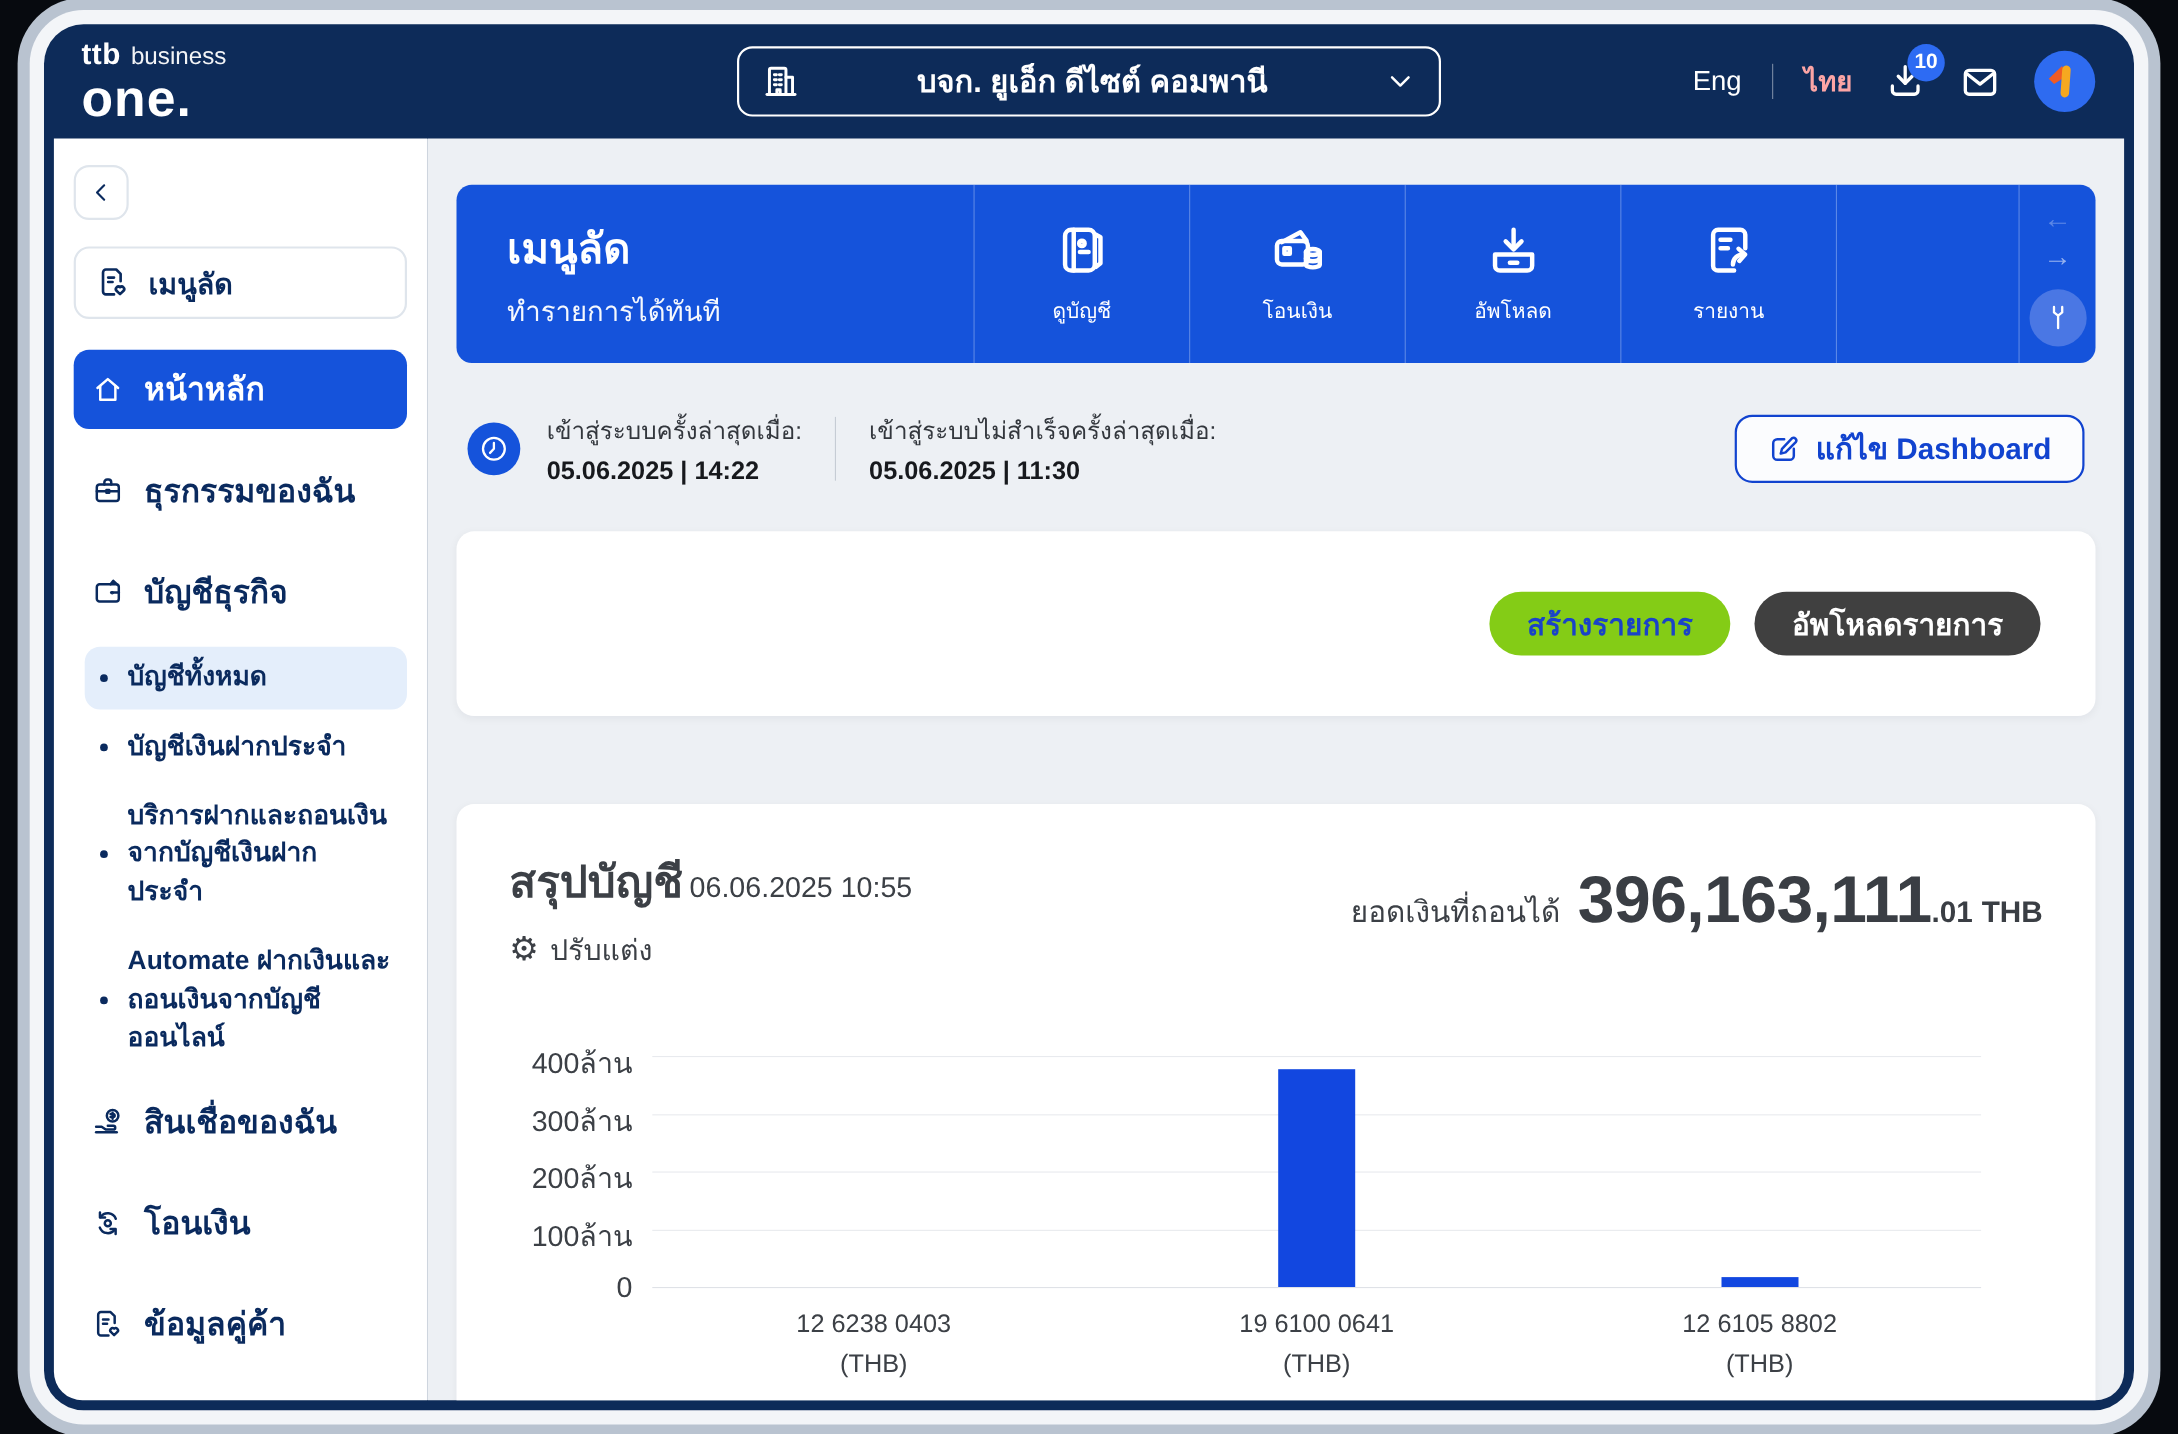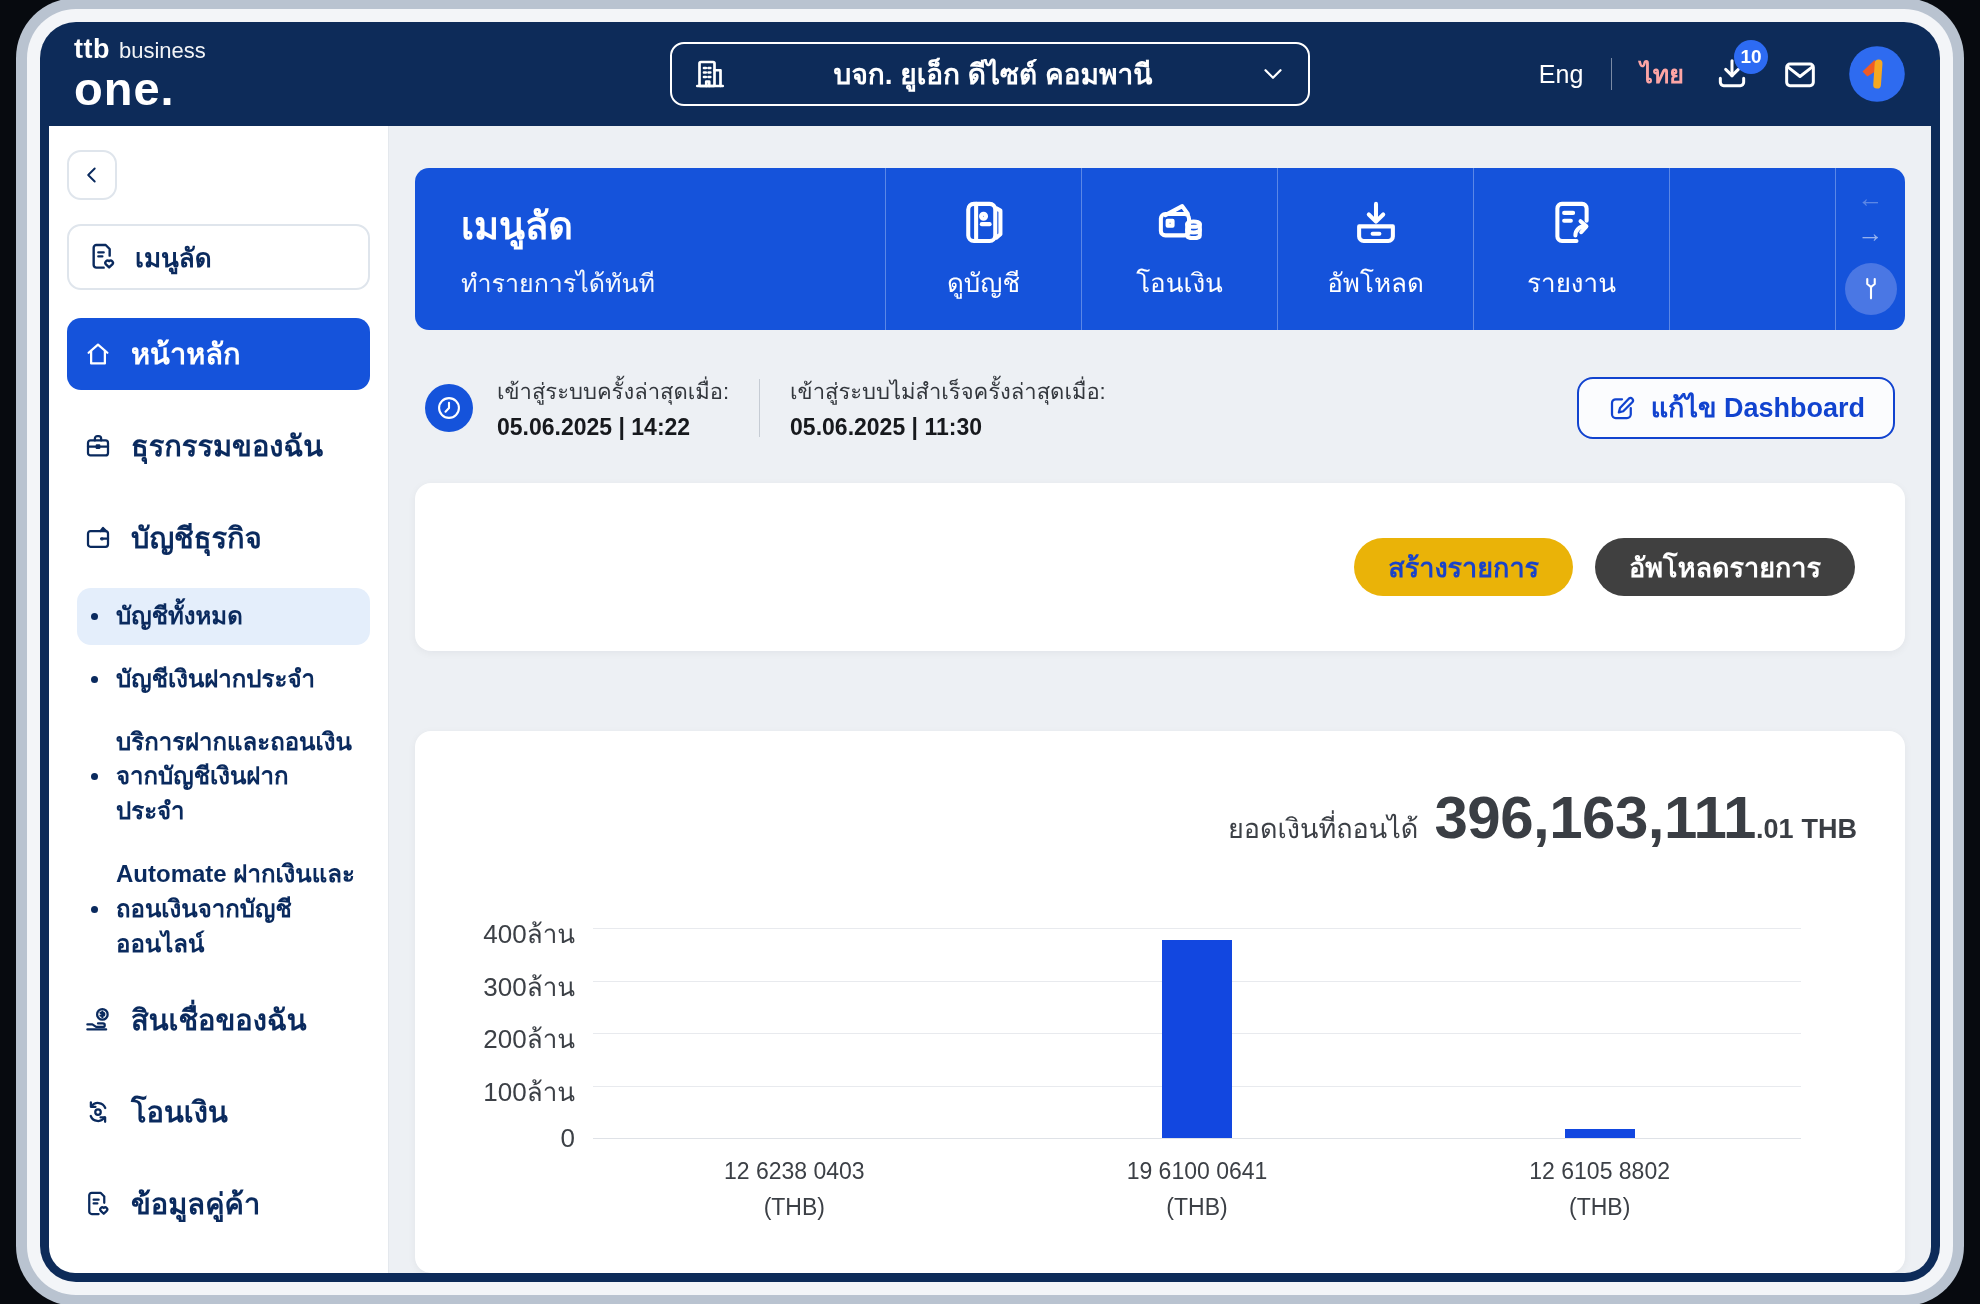--- a/index.html
+++ b/index.html
@@ -66,21 +66,21 @@
   .bullet { width:7px; height:7px; border-radius:50%; background:#0A2A5E; flex:0 0 7px; }
 
   
   .quick-bar { height:162px; flex:0 0 162px; border-radius:14px; background:#1553DB; color:#fff;
     display:flex; overflow:hidden; }
   .qb-title { width:470px; flex:0 0 470px; display:flex; flex-direction:column; justify-content:center; padding-left:46px; }
   .qb-title-main { font-size:38px; font-weight:700; }
   .qb-title-sub { font-size:25px; margin-top:7px; opacity:.96; }
   .qb-cell { width:196px; flex:0 0 196px; border-left:1px solid rgba(255,255,255,.3);
     display:flex; flex-direction:column; align-items:center; justify-content:center; gap:12px; cursor:pointer; }
-  .qb-cell-label { font-size:26px; }
+  .qb-cell-label { font-size:19px; }
   .qb-empty { flex:1; border-left:1px solid rgba(255,255,255,.3); }
   .qb-rail { width:70px; flex:0 0 70px; border-left:1px solid rgba(255,255,255,.3);
     display:flex; flex-direction:column; align-items:center; justify-content:center; gap:4px; }
   .rail-arrow { font-size:26px; line-height:1.2; cursor:pointer; color:#fff; }
   .rail-arrow.prev { opacity:.3; }
   .rail-arrow.next { opacity:.55; }
   .rail-wrench { width:52px; height:52px; border-radius:50%; background:#4A77E4; margin-top:10px;
     display:flex; align-items:center; justify-content:center; cursor:pointer; }
 
   
@@ -93,21 +93,21 @@
   .login-div { width:1px; height:58px; background:#C6CCD4; margin:0 30px; }
   .edit-dash { margin-left:auto; height:62px; border:2px solid #1143CF; border-radius:16px; background:#FBFCFE;
     color:#1143CF; font-size:27px; font-weight:700; display:flex; align-items:center; gap:14px; padding:0 28px; cursor:pointer; }
 
   
   .card { background:#fff; border-radius:16px; box-shadow:0 2px 8px rgba(16,24,40,.05); }
   .actions-card { margin-top:42px; height:168px; flex:0 0 168px; display:flex; align-items:center;
     justify-content:flex-end; gap:22px; padding-right:50px; }
   .btn { height:58px; border-radius:29px; padding:0 34px; font-size:27px; font-weight:600; border:none;
     display:flex; align-items:center; cursor:pointer; font-family:inherit; }
-  .btn-light { background:#eab308; color:#1A43C8; }
+  .btn-light { background:#84cc16; color:#1A43C8; }
   .btn-primary { background:#404040; color:#fff; }
 
   .summary-card { margin-top:80px; flex:1; padding:38px 48px; }
   .summary-head { display:flex; align-items:flex-start; }
   .title-row { display:flex; align-items:baseline; }
   .summary-title { font-size:40px; font-weight:700; color:#3C4046; }
   .summary-ts { font-size:26px; color:#3C4046; margin-left:6px; }
   .customize { display:flex; align-items:center; gap:10px; margin-top:10px; color:#3C4046; font-size:26px; cursor:pointer; }
   .gear-glyph { font-size:30px; line-height:1; }
   .summary-total { margin-left:auto; display:flex; align-items:baseline; padding-top:14px; }
@@ -411,20 +411,30 @@
         </button>
       </div>
 
       <div class="card actions-card">
         <button class="btn btn-light">สร้างรายการ</button>
         <button class="btn btn-primary">อัพโหลดรายการ</button>
       </div>
 
       <div class="card summary-card">
         <div class="summary-head">
+          <div>
+            <div class="title-row">
+              <span class="summary-title">สรุปบัญชี</span>
+              <span class="summary-ts">06.06.2025 10:55</span>
+            </div>
+            <div class="customize">
+              <span class="gear-glyph">⚙</span>
+              <span>ปรับแต่ง</span>
+            </div>
+          </div>
           <div class="summary-total">
             <span class="total-label">ยอดเงินที่ถอนได้</span>
             <span class="total-int">396,163,111</span>
             <span class="total-frac">.01</span>
             <span class="total-cur">THB</span>
           </div>
         </div>
 
         <div class="chart">
             <div class="gridline" style="top: 20px;"></div>

